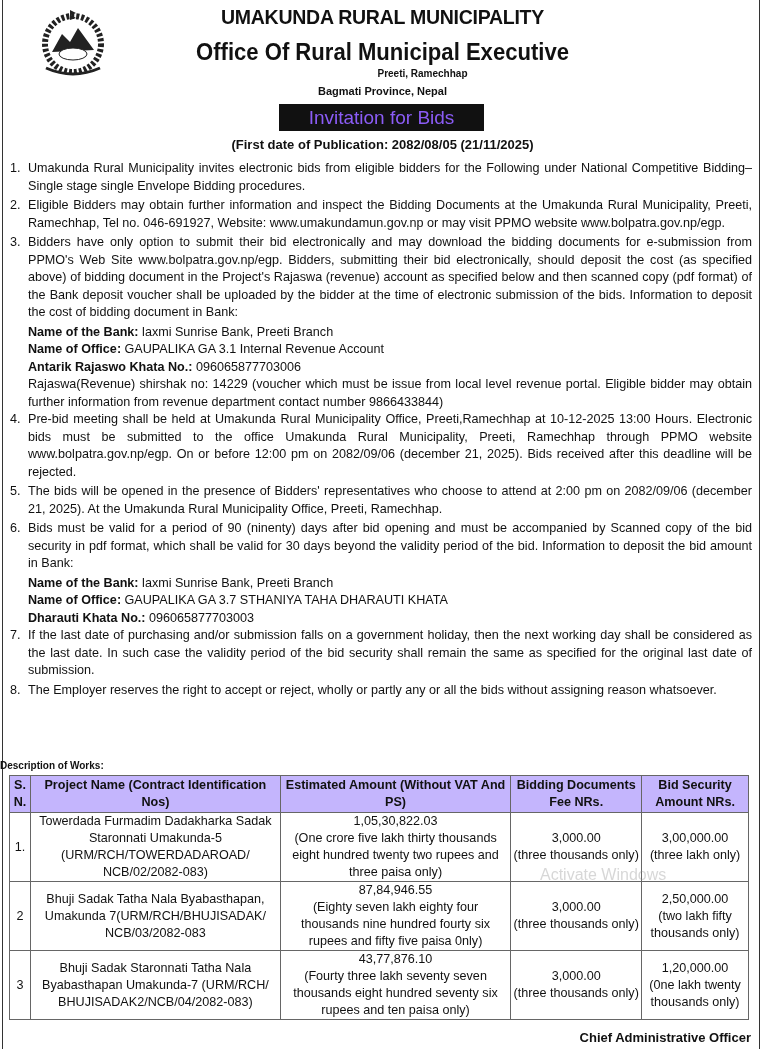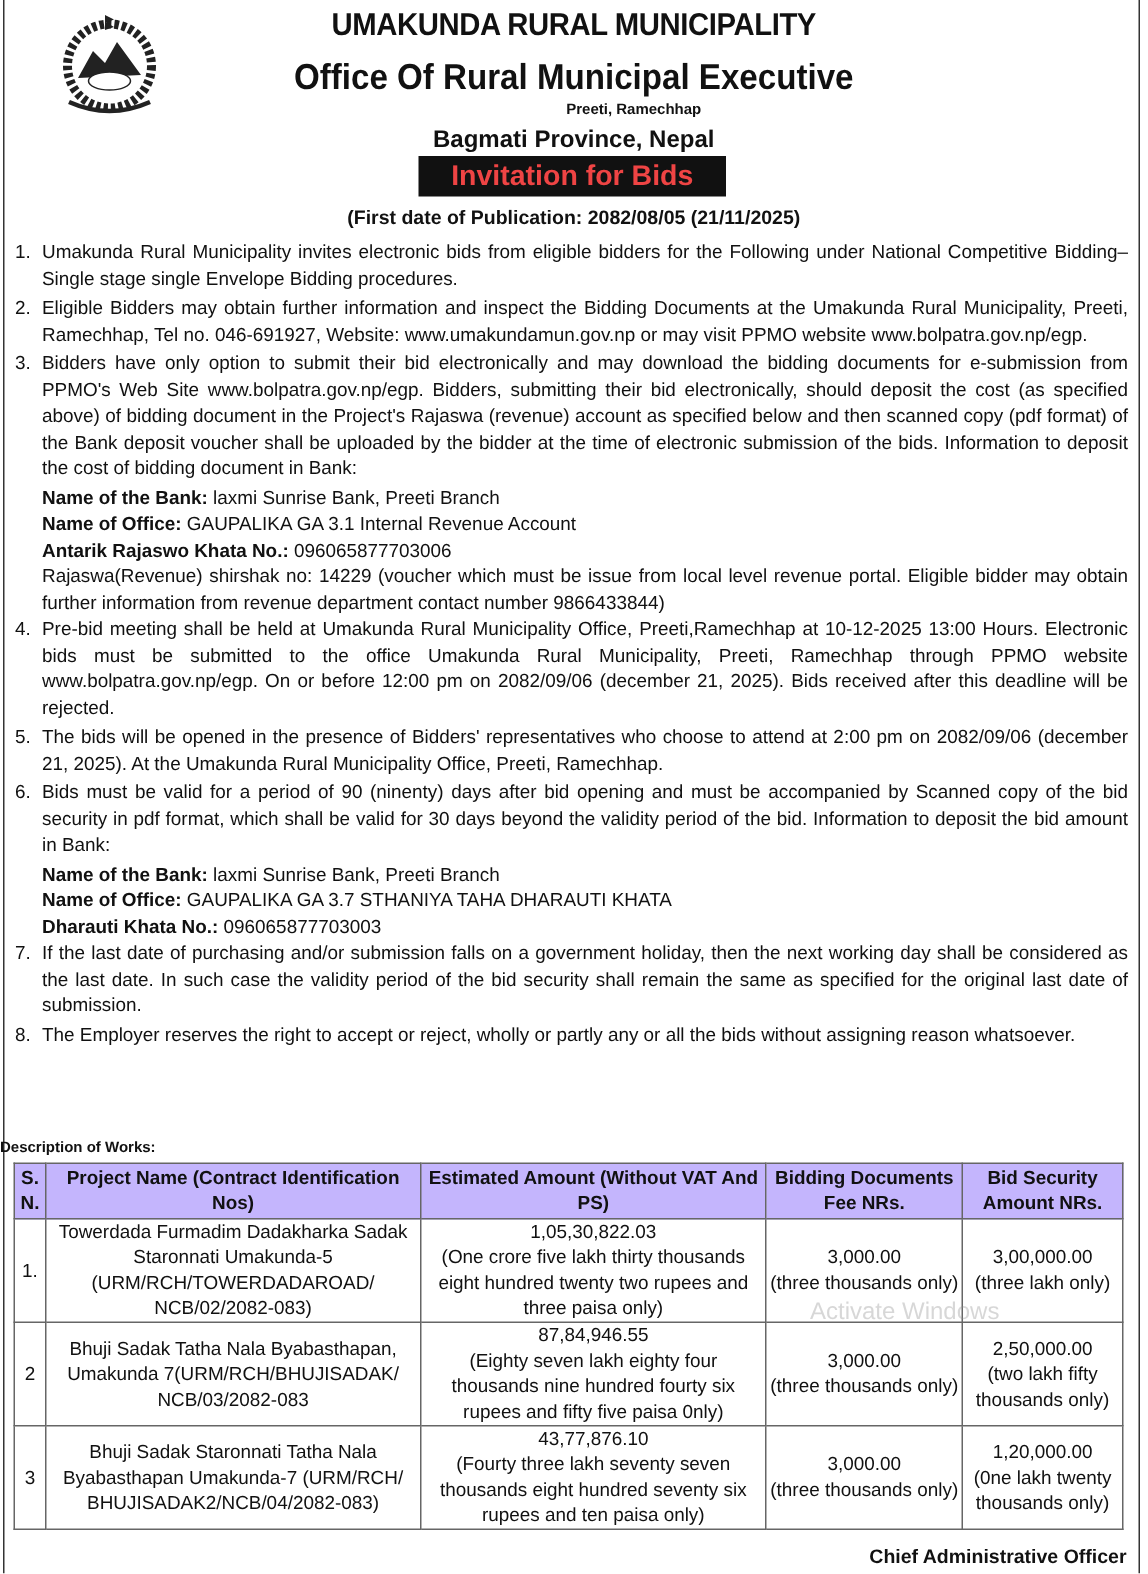--- a/index.html
+++ b/index.html
@@ -5,23 +5,23 @@
   html, body { margin:0; padding:0; background:#fff; }
   body { width:765px; height:1049px; position:relative; overflow:hidden;
          font-family:"Liberation Sans", sans-serif; color:#111; }
   .page { position:absolute; left:2px; top:0; width:758px; height:1049px;
           border-left:1.5px solid #333; border-right:1.5px solid #333; box-sizing:border-box; }
   .logo { position:absolute; left:40px; top:8px; width:66px; height:72px; }
   .hdr { position:absolute; left:0; width:765px; text-align:center; font-weight:bold; }
   .h1 { top:5px; font-size:21px; letter-spacing:-0.3px; font-family:"Liberation Sans Narrow","Liberation Sans",sans-serif; transform:scaleX(0.93); }
   .h2 { top:38px; font-size:24px; transform:scaleX(0.92); }
   .h3 { top:68px; font-size:10px;padding-left:40px; }
-  .h4 { top:85px; font-size:16px; }
-  .ifb { position:absolute; left:279px; top:104px; width:205px; height:27px; background:#111; color:#ef4444;
-         text-align:center; font-weight:bold; font-size:19px; line-height:27px; }
+  .h4 { top:85px; font-size:11px; }
+  .ifb { position:absolute; left:279px; top:104px; width:205px; height:27px; background:#111; color:#8b5cf6;
+         text-align:center; font-weight:normal; font-size:19px; line-height:27px; }
   .pub { top:137px; font-size:13px; }
   .items { position:absolute; left:10px; top:160px; width:742px; font-size:12.6px; line-height:17.5px; }
   .item { display:flex; margin-bottom:2px; text-align:justify; }
   .num { width:18px; flex:none; }
   .txt { flex:1; }
   .sub { margin-left:18px; }
   b { font-weight:bold; }
   .dow { position:absolute; left:0; width:765px; top:760px; font-weight:bold; font-size:10px; }
   table { position:absolute; left:9px; top:775px; width:740px; border-collapse:collapse; font-size:12.6px; }
   th, td { border:1.5px solid #666; text-align:center; vertical-align:middle; padding:0 2px; line-height:17px; }

